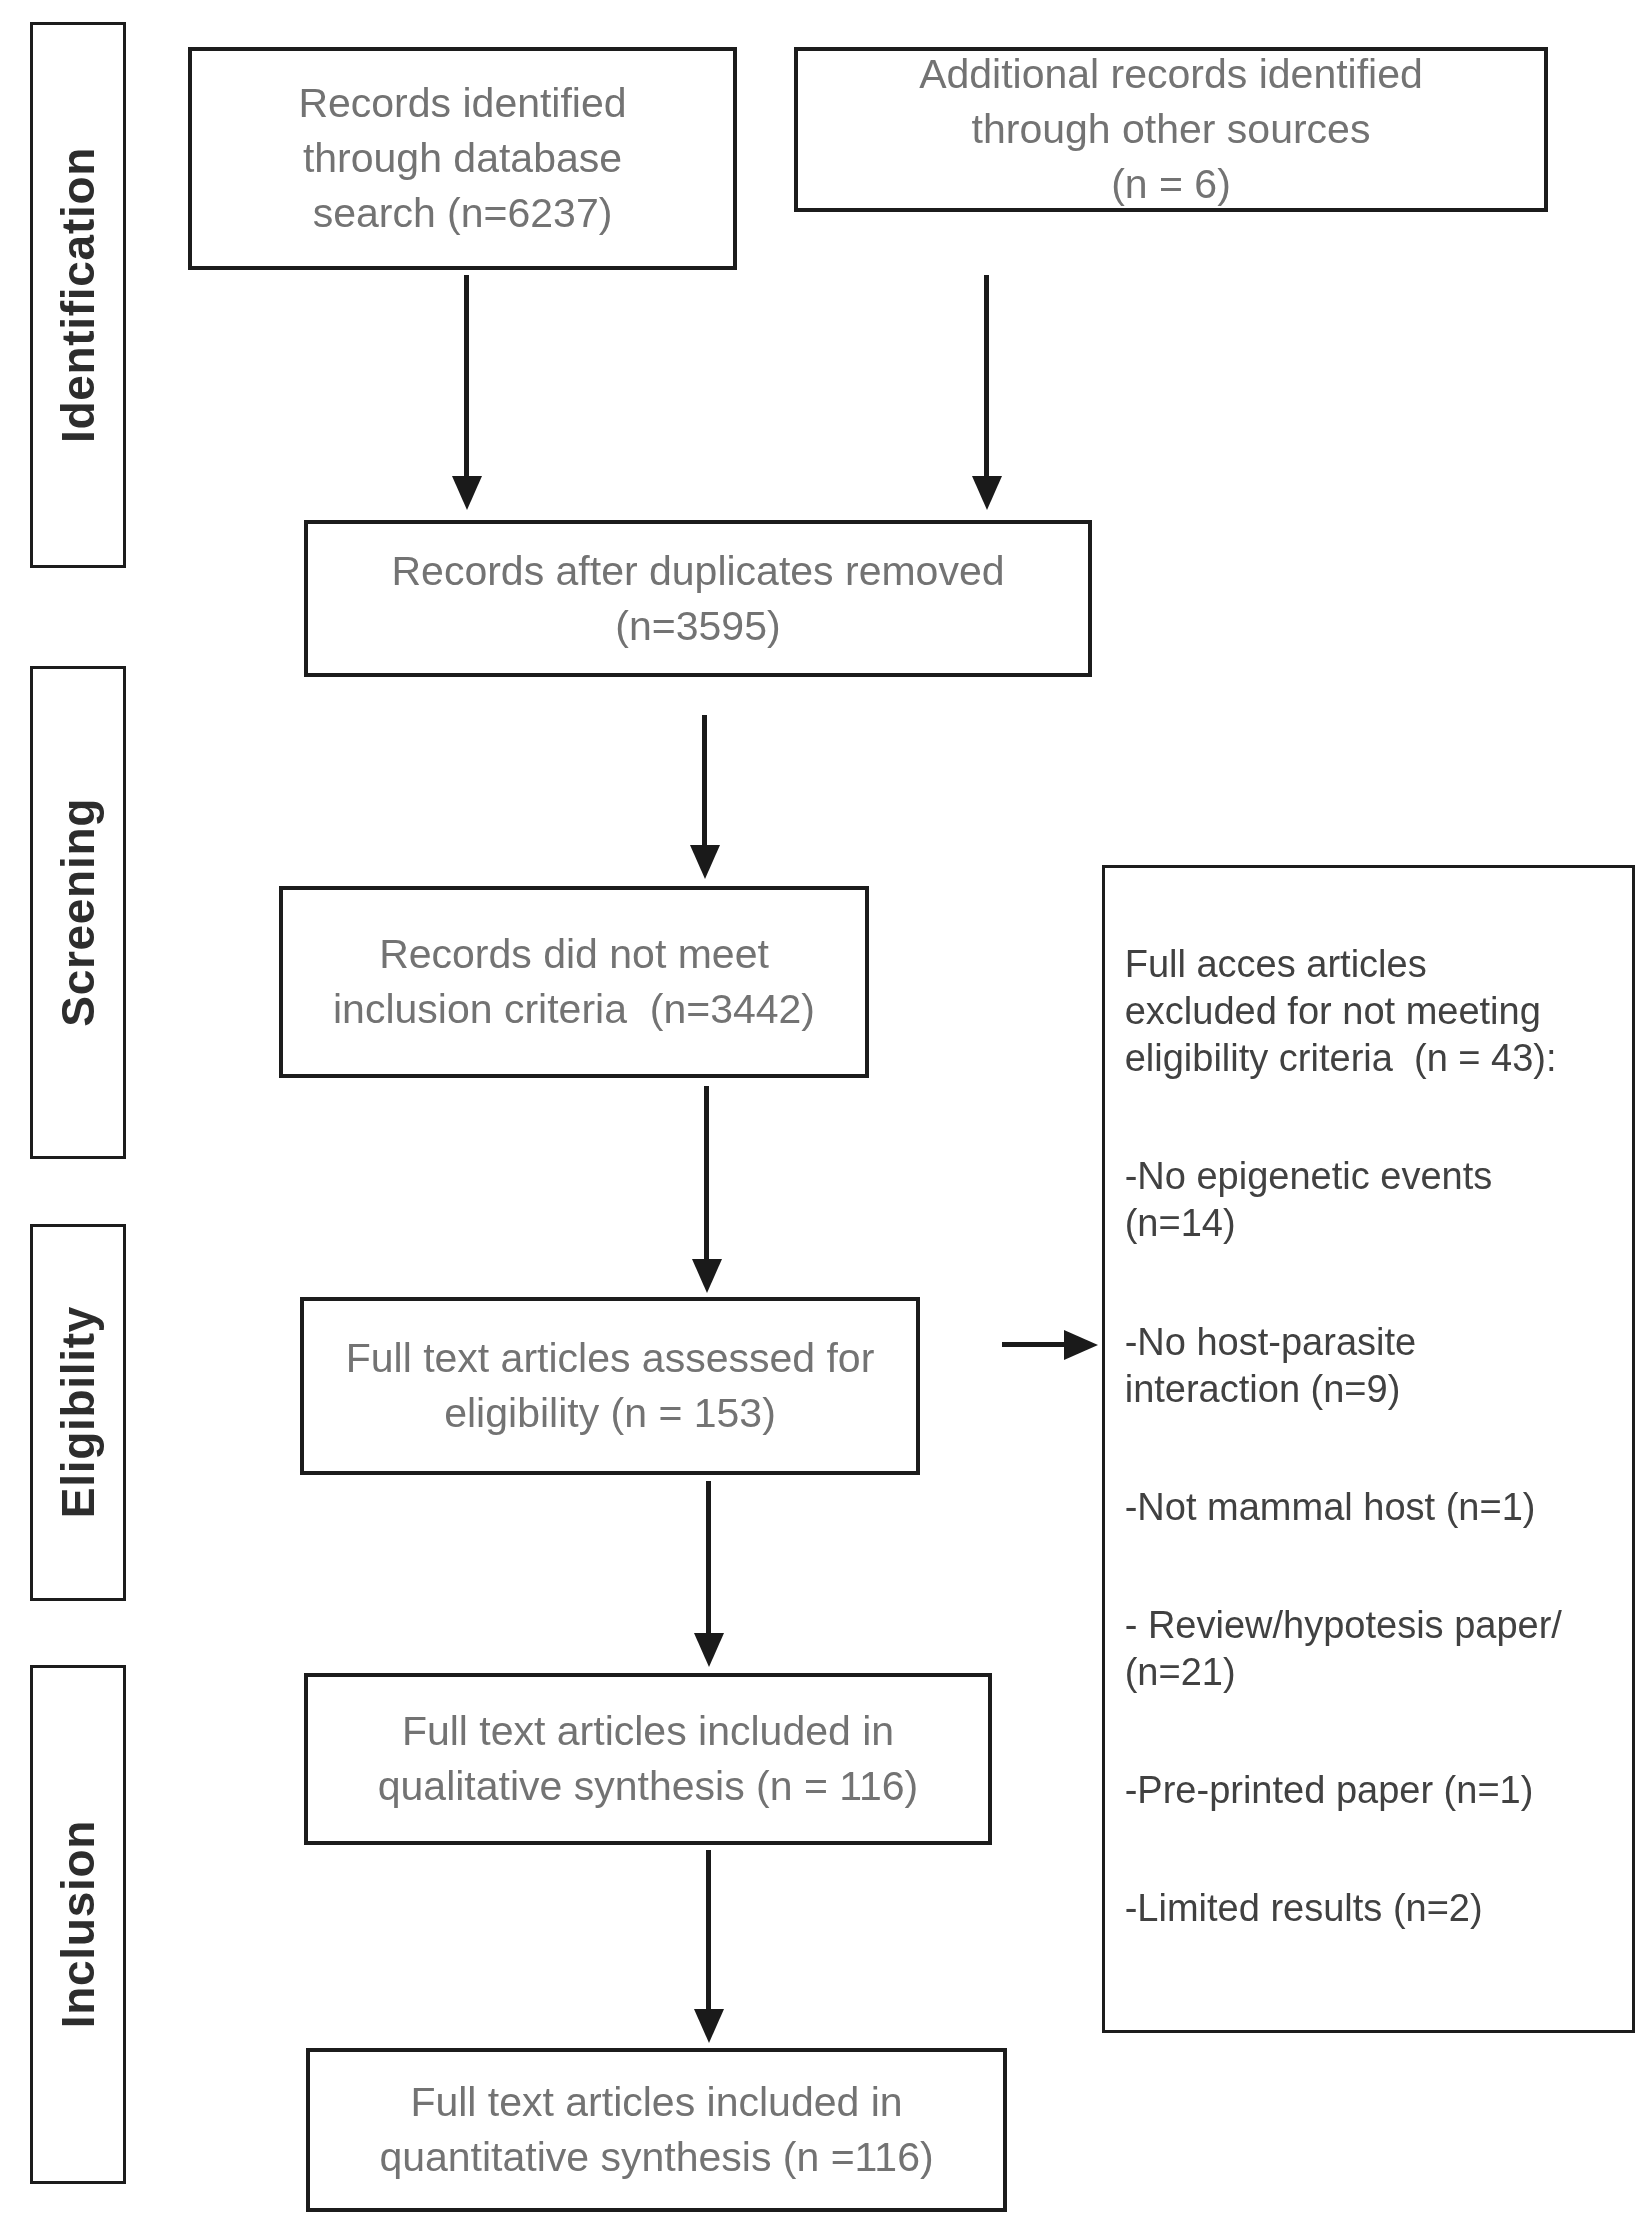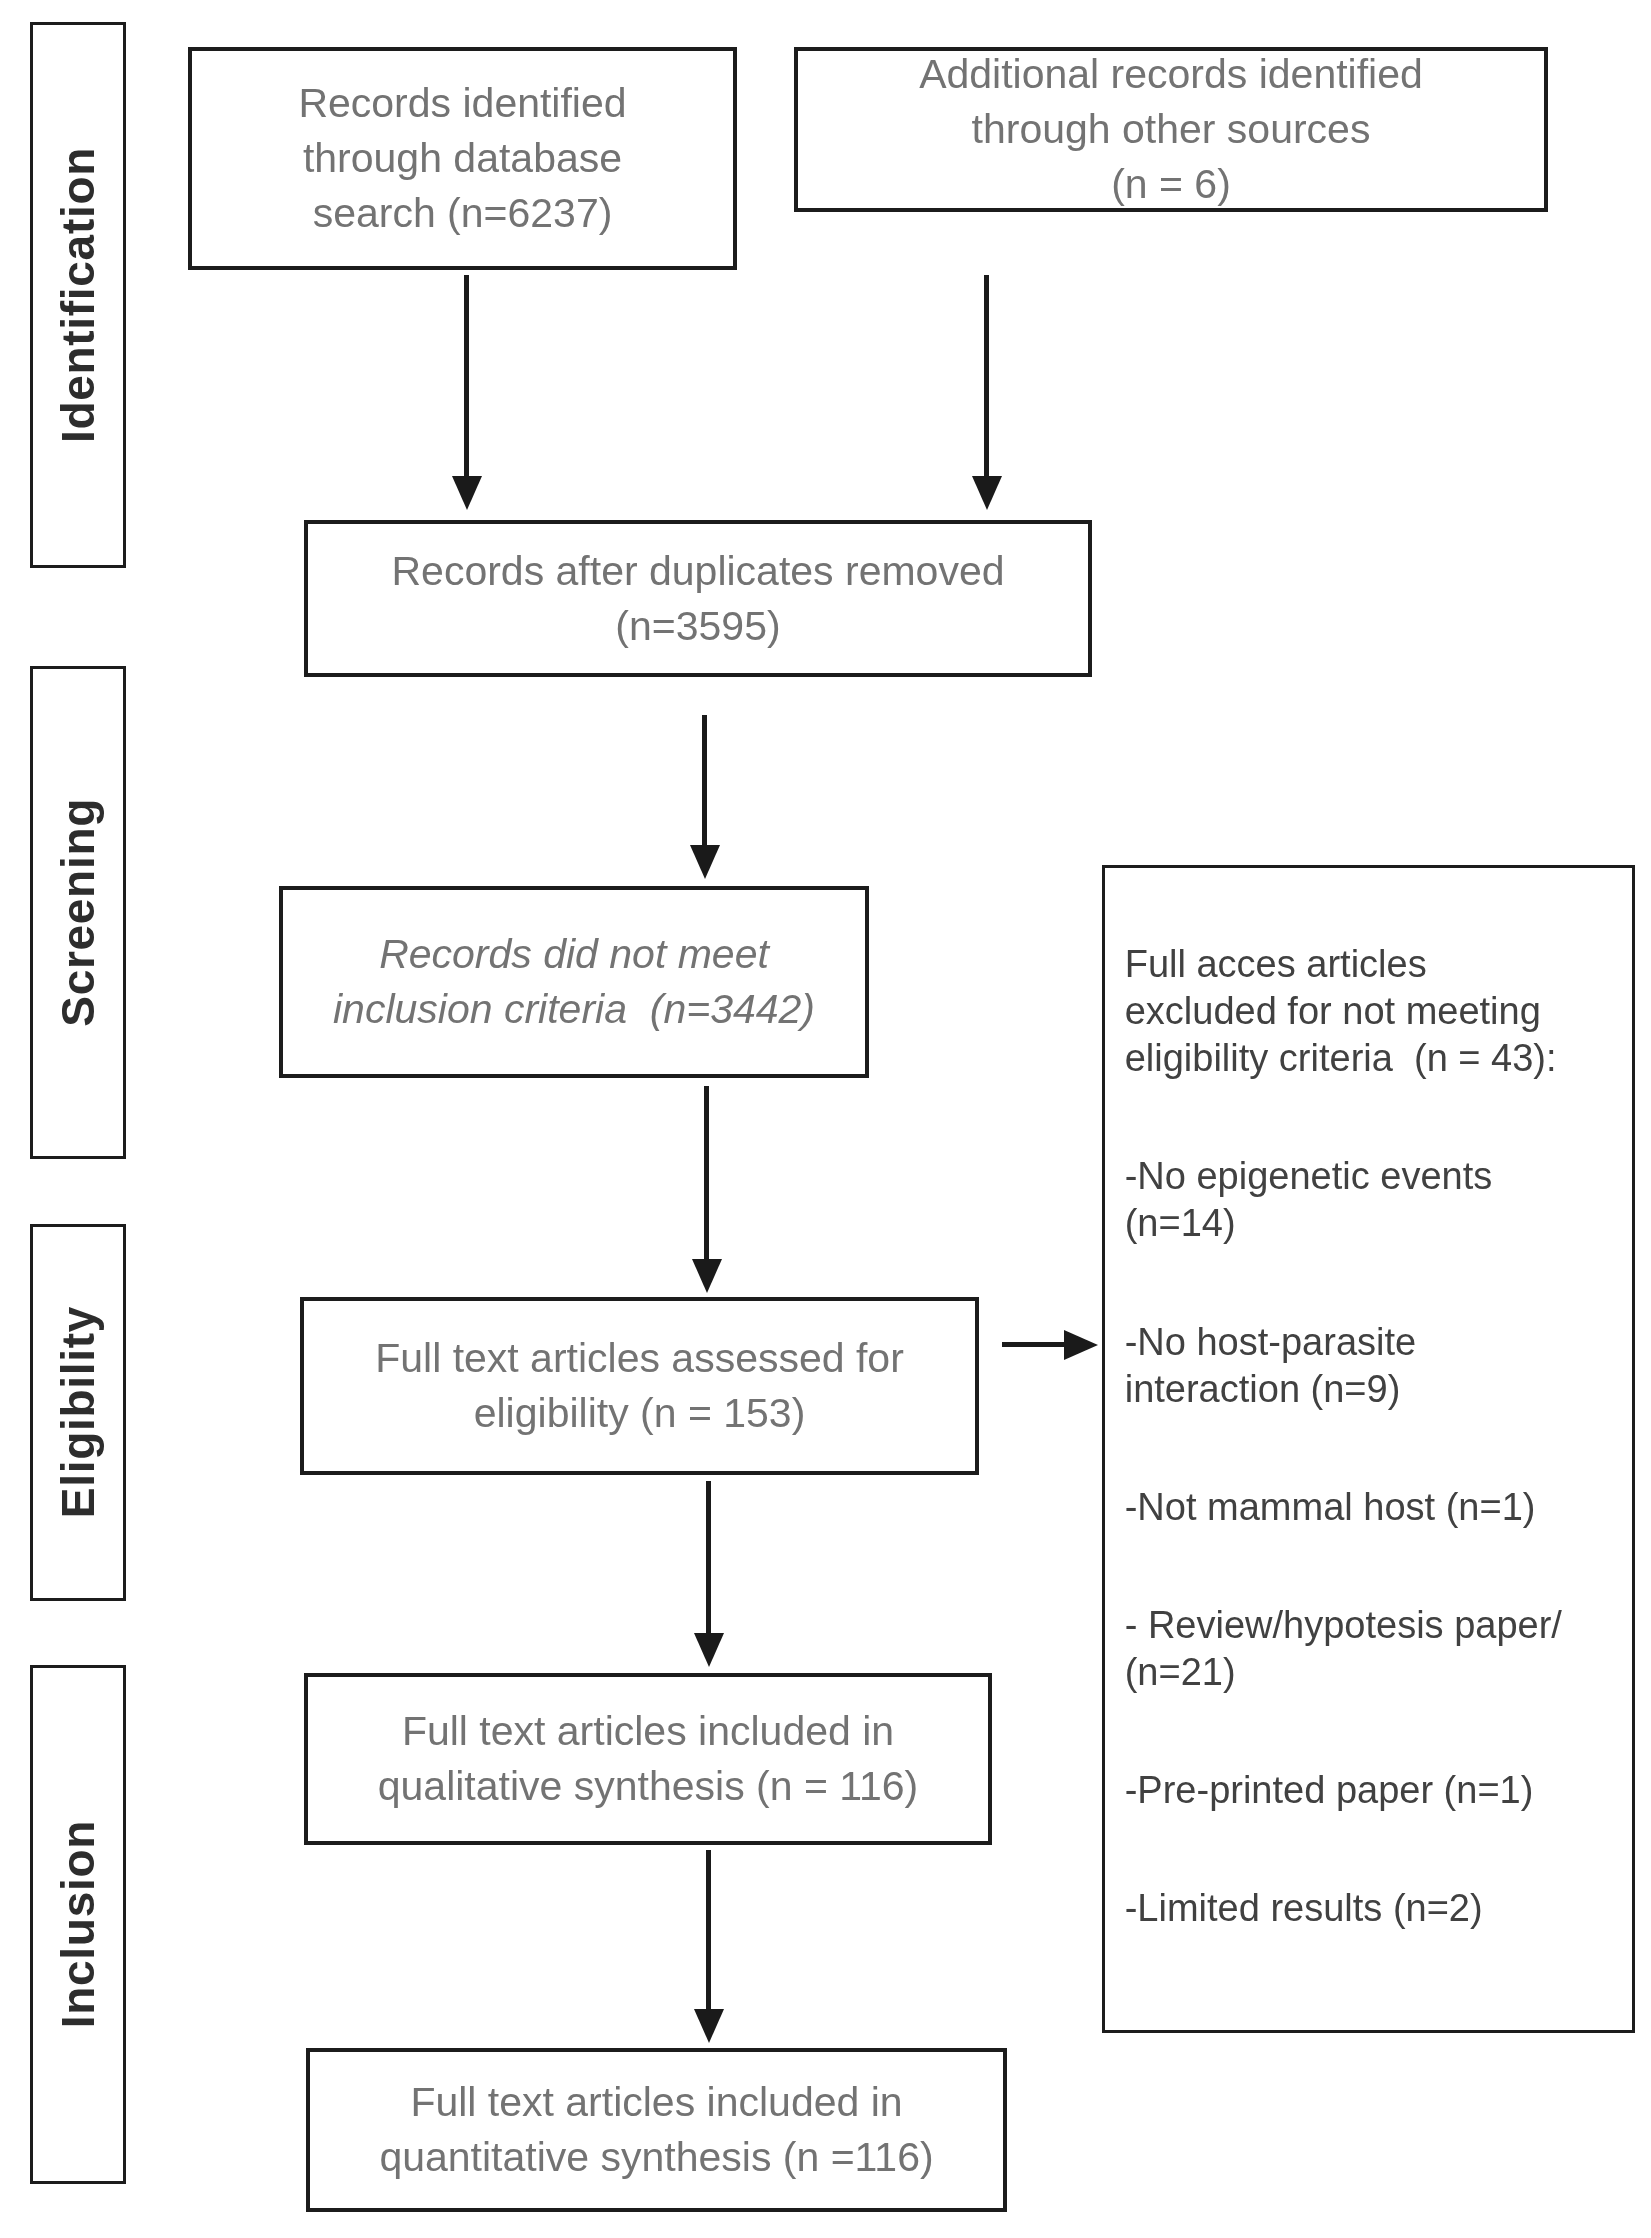--- a/index.html
+++ b/index.html
@@ -51,22 +51,22 @@
     text-align: center;
     font-size: 41px;
     line-height: 1.34;
     color: #737373;
   }
   .flow-box .line { white-space: pre-wrap; }
 
   .box-a { left: 188px;  top: 47px;   width: 549px;  height: 223px; }
   .box-b { left: 794px; top: 47px;   width: 754px; height: 165px; }
   .box-c { left: 304px;  top: 520px;  width: 788px; height: 157px; }
-  .box-d { left: 279px;  top: 886px; width: 590px; height: 192px; font-style: italic; }
-  .box-e { left: 300px;  top: 1297px; width: 679px; height: 178px; }
+  .box-d { left: 279px;  top: 886px; width: 590px; height: 192px; }
+  .box-e { left: 300px;  top: 1297px; width: 620px; height: 178px; }
   .box-f { left: 304px;  top: 1673px; width: 688px; height: 172px; }
   .box-g { left: 306px;  top: 2048px; width: 701px; height: 164px; }
 
   
   .side-box {
     position: absolute;
     left: 1102px; top: 865px; width: 533px; height: 1168px;
     border: 3.9px solid #1c1c1c;
     background: #ffffff;
     padding: 73px 17px 0 19.7px;

